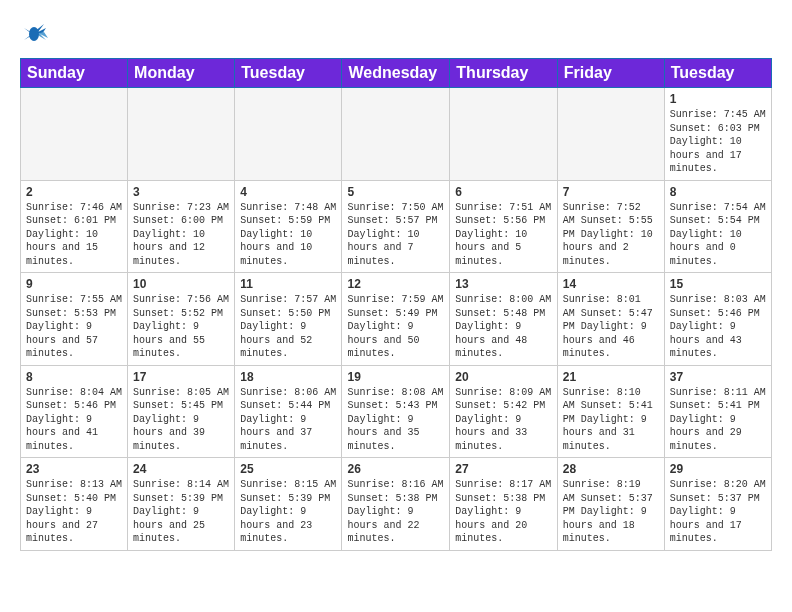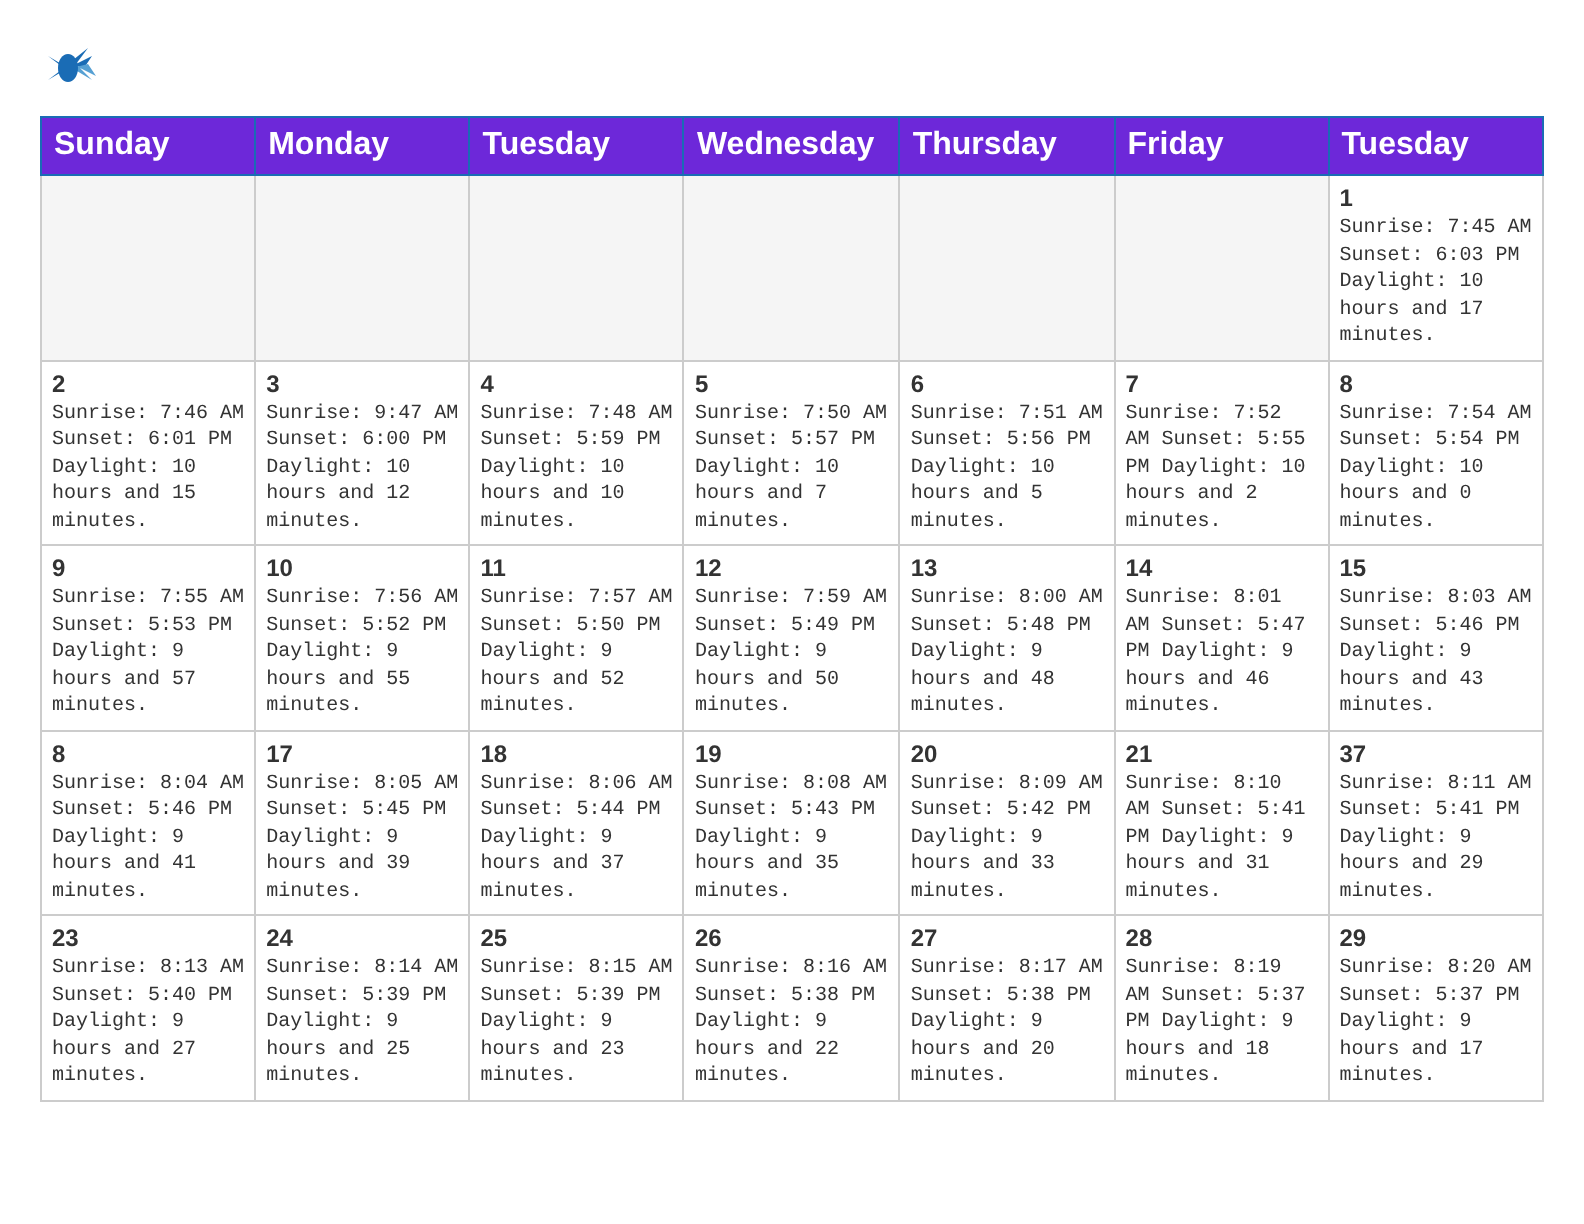--- a/index.html
+++ b/index.html
@@ -136,21 +136,21 @@
       <tr>
         <td>
           <span class="day-number">2</span>
           <div class="day-info">Sunrise: 7:46 AM
 Sunset: 6:01 PM
 Daylight: 10 hours
 and 15 minutes.</div>
         </td>
         <td>
           <span class="day-number">3</span>
-          <div class="day-info">Sunrise: 9:47 AM
+          <div class="day-info">Sunrise: 7:23 AM
 Sunset: 6:00 PM
 Daylight: 10 hours
 and 12 minutes.</div>
         </td>
         <td>
           <span class="day-number">4</span>
           <div class="day-info">Sunrise: 7:48 AM
 Sunset: 5:59 PM
 Daylight: 10 hours
 and 10 minutes.</div>

